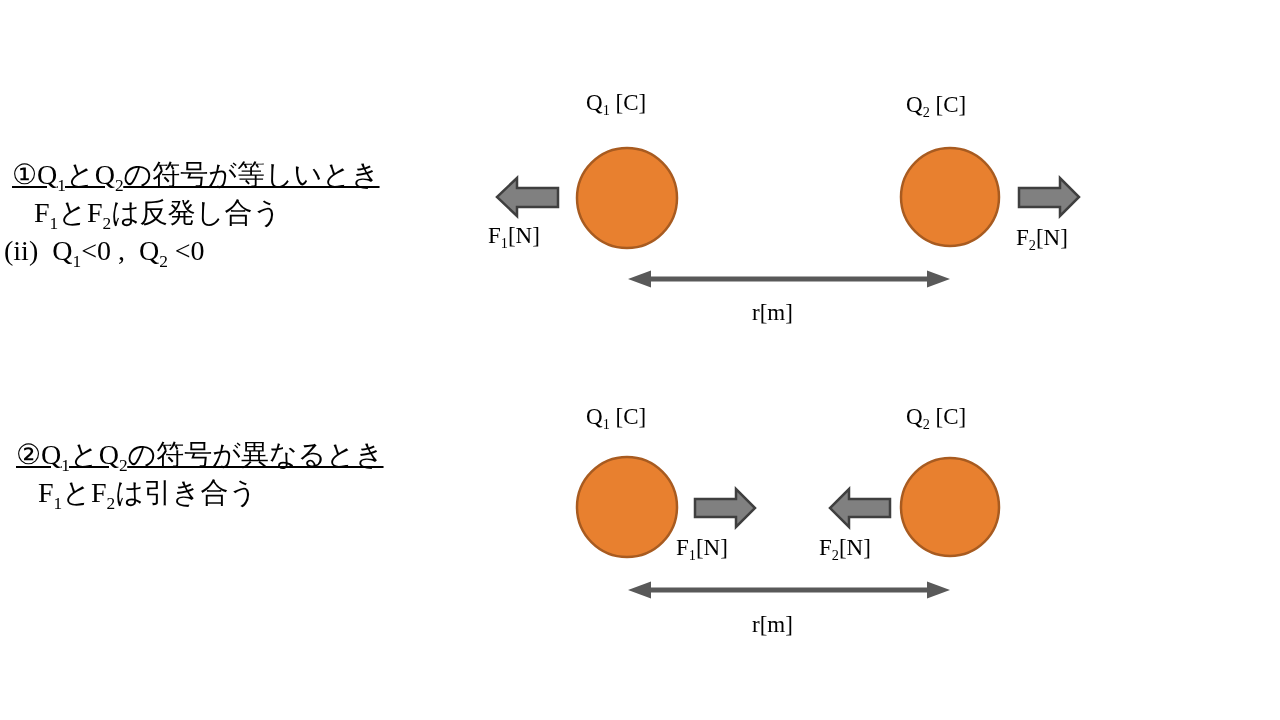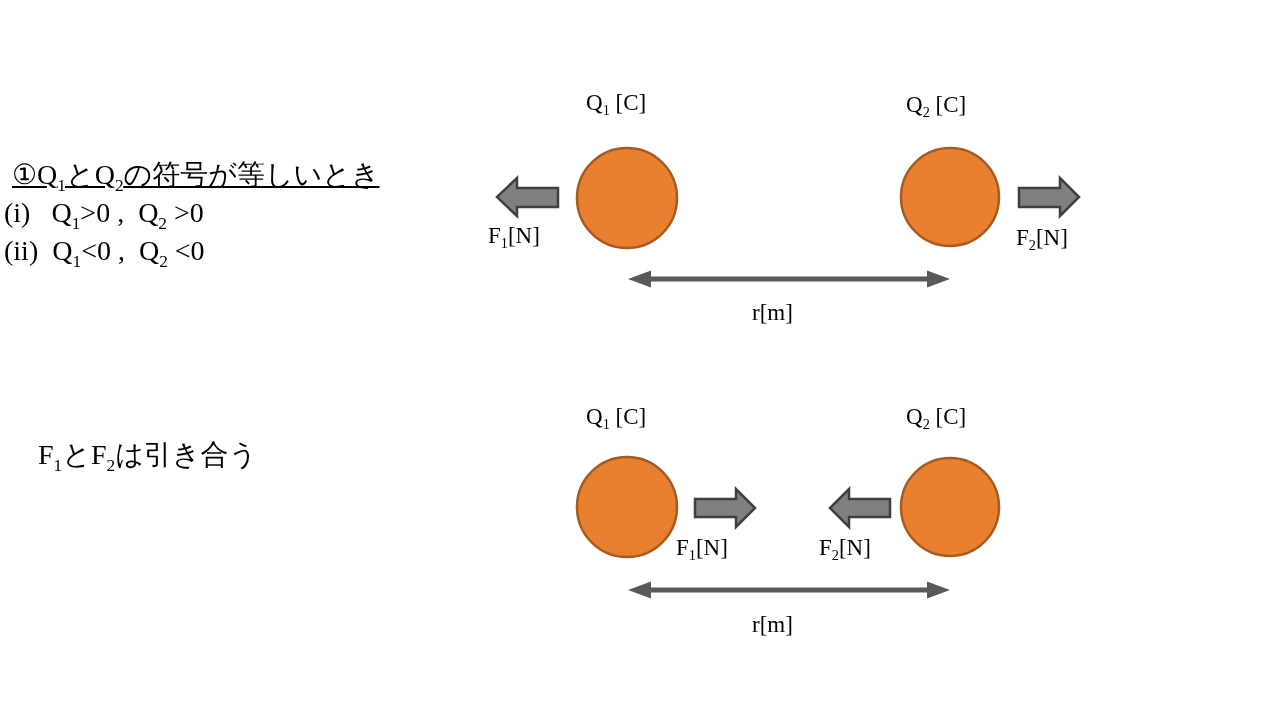--- a/index.html
+++ b/index.html
@@ -64,25 +64,26 @@
     <circle class="charge" cx="950" cy="507" r="49"></circle>
     <g>
       <line class="dim-line" x1="648" y1="590" x2="930" y2="590"></line>
       <polygon class="dim-head" points="628,590 651,581.5 651,598.5"></polygon>
       <polygon class="dim-head" points="950,590 927,581.5 927,598.5"></polygon>
     </g>
   </svg>
 
   <div class="tb" style="left:4px; top:156px;">
     <div class="tb-line pl8"><span>①Q</span><sub>1</sub><span>とQ</span><sub>2</sub><span>の符号が等しいとき</span></div>
-    <div class="tb-line"><span>(i)   Q</span><sub>1</sub><span>&gt;0 ,  Q</span><sub>2</sub><span> &gt;0</span></div>
+    <div class="tb-line pl30"><span>F</span><sub>1</sub><span>とF</span><sub>2</sub><span>は反発し合う</span></div>
     <div class="tb-line"><span>(ii)  Q</span><sub>1</sub><span>&lt;0 ,  Q</span><sub>2</sub><span> &lt;0</span></div>
   </div>
 
   <div class="tb" style="left:8px; top:436px;">
+    <div class="tb-line pl8"><span>②Q</span><sub>1</sub><span>とQ</span><sub>2</sub><span>の符号が異なるとき</span></div>
     <div class="tb-line pl30"><span>F</span><sub>1</sub><span>とF</span><sub>2</sub><span>は引き合う</span></div>
   </div>
 
   <div class="lbl" style="left:586px; top:90px;"><span>Q</span><sub>1</sub><span> [C]</span></div>
   <div class="lbl" style="left:906px; top:92px;"><span>Q</span><sub>2</sub><span> [C]</span></div>
   <div class="lbl" style="left:488px; top:223px;"><span>F</span><sub>1</sub><span>[N]</span></div>
   <div class="lbl" style="left:1016px; top:225px;"><span>F</span><sub>2</sub><span>[N]</span></div>
   <div class="lbl" style="left:752px; top:300px;">r[m]</div>
 
   <div class="lbl" style="left:586px; top:404px;"><span>Q</span><sub>1</sub><span> [C]</span></div>

